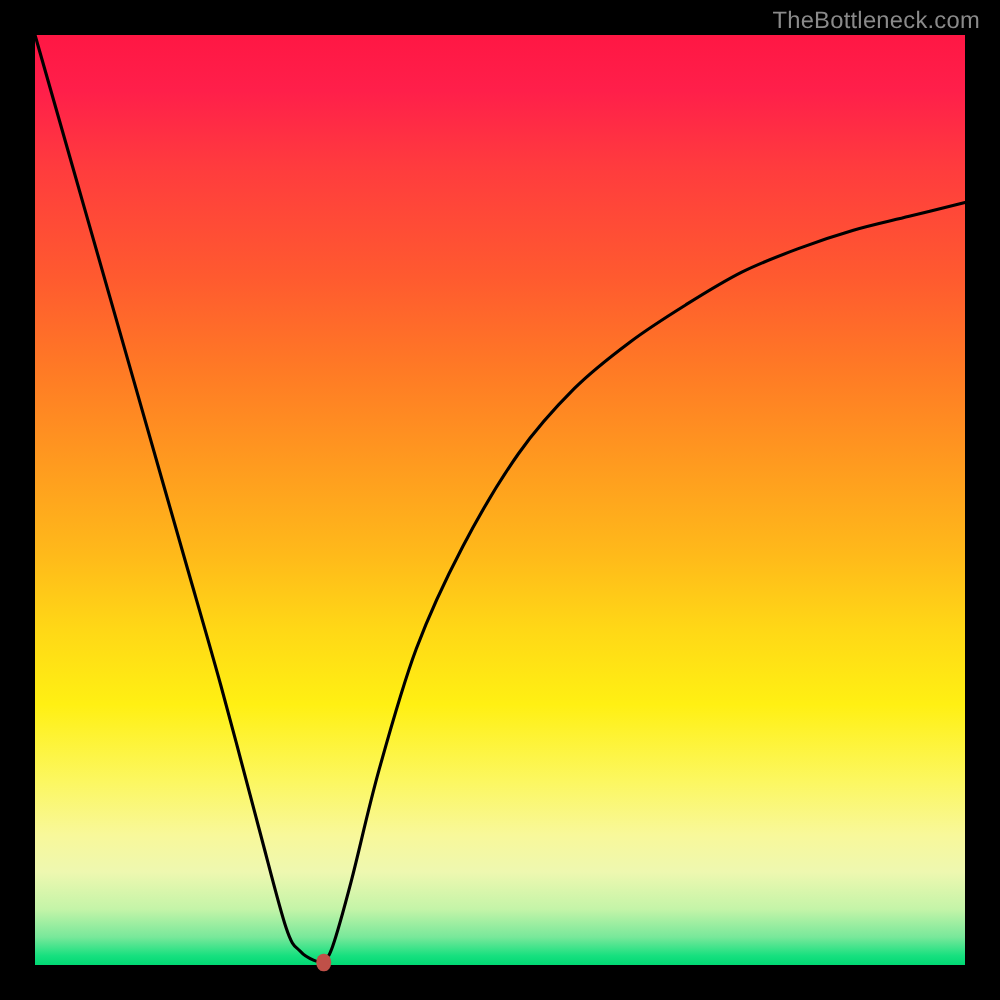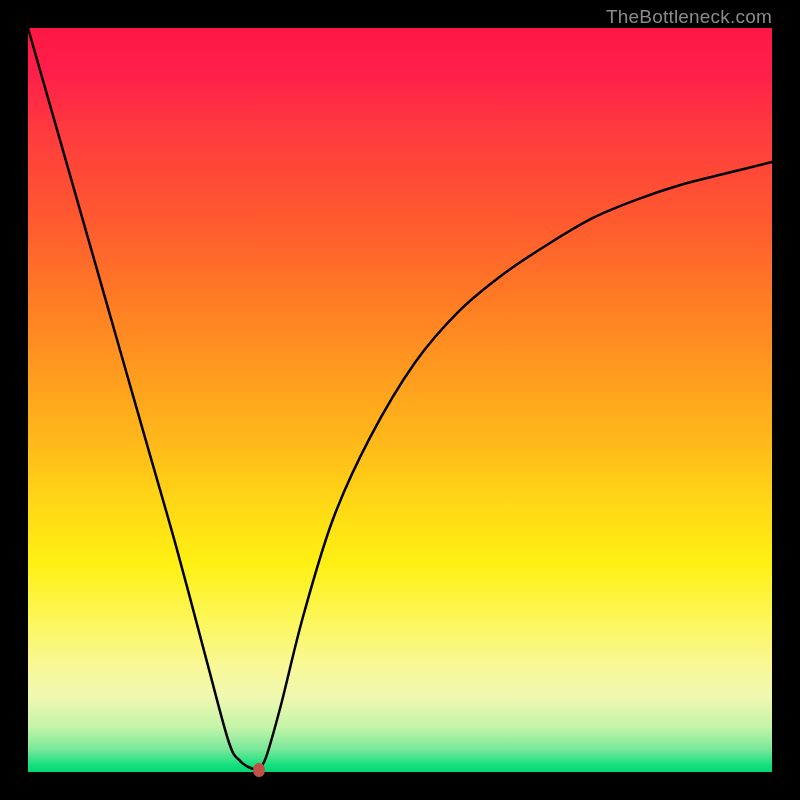--- a/index.html
+++ b/index.html
@@ -42,21 +42,21 @@
       #eef8b0 90%,
       #c4f4a8 94%,
       #78e89a 97%,
       #17e07f 99%,
       #00d873 100%
     );
   }
   .watermark {
     position: absolute;
     top: 6px;
-    right: 28px;
+    right: 16px;
     color: #8a8a8a;
     font-size: 19px;
     letter-spacing: 0.2px;
     user-select: none;
   }
   svg.curve {
     position: absolute;
     left: 0;
     top: 0;
     width: 744px;

